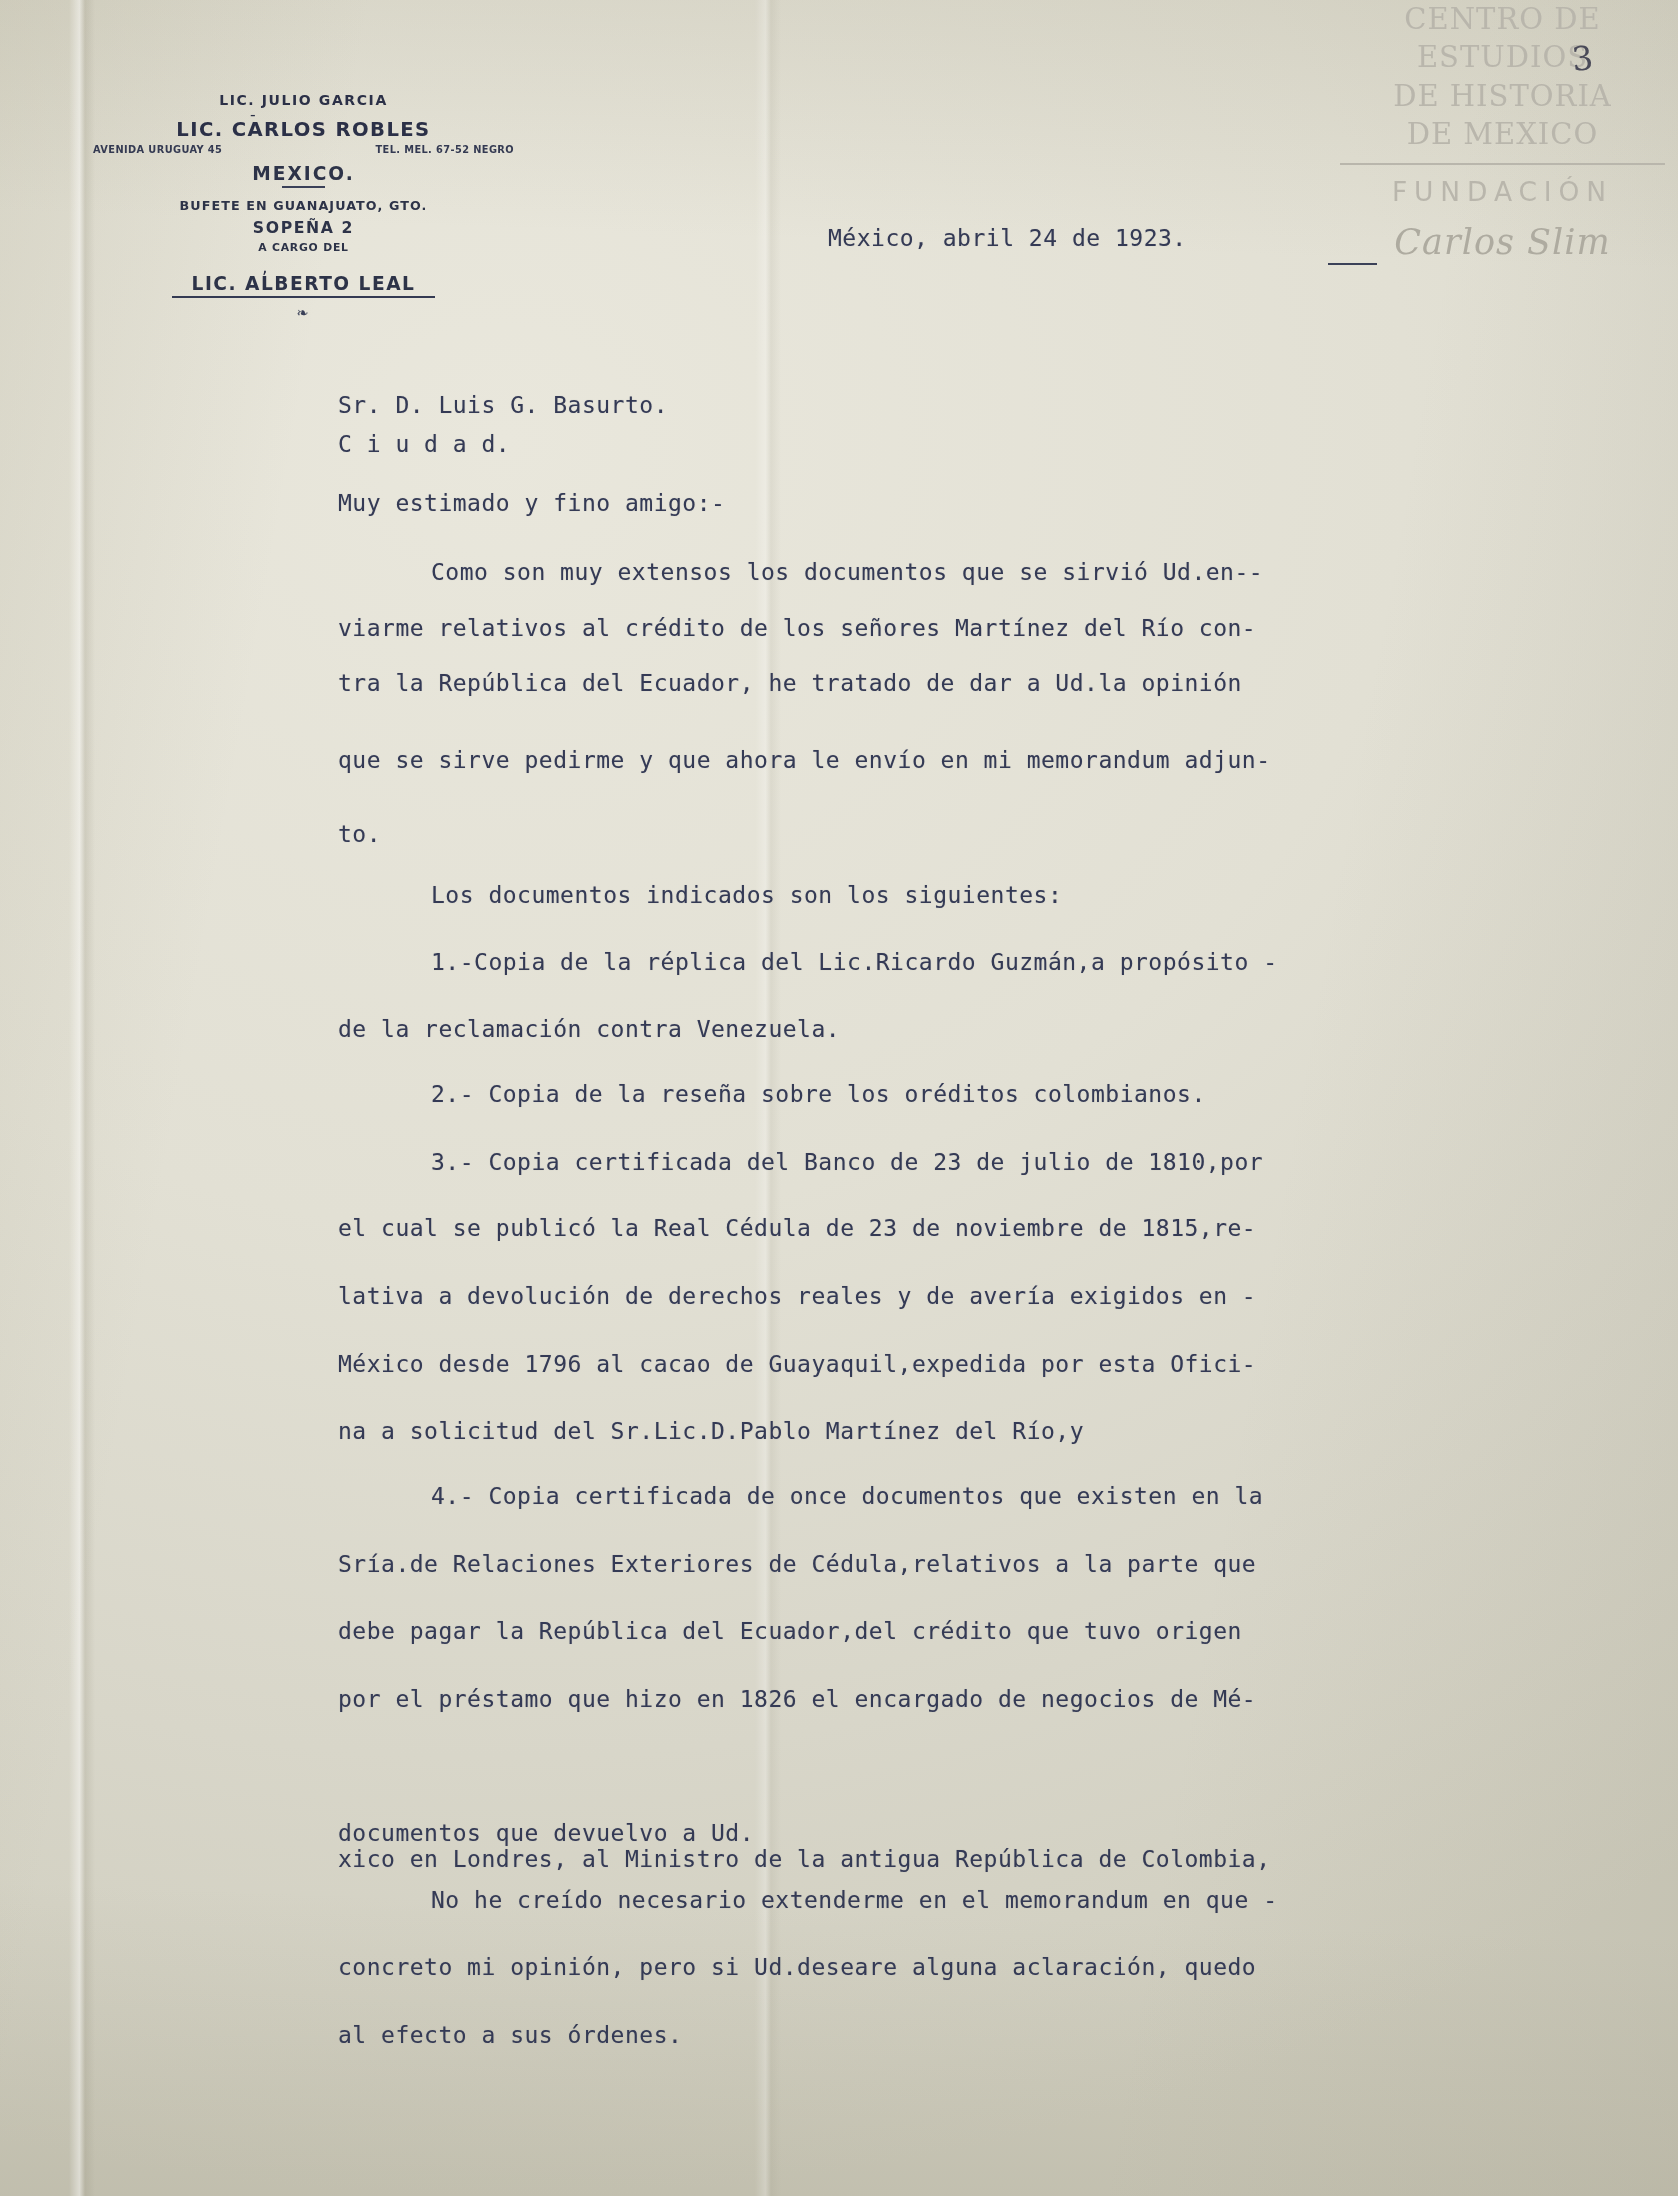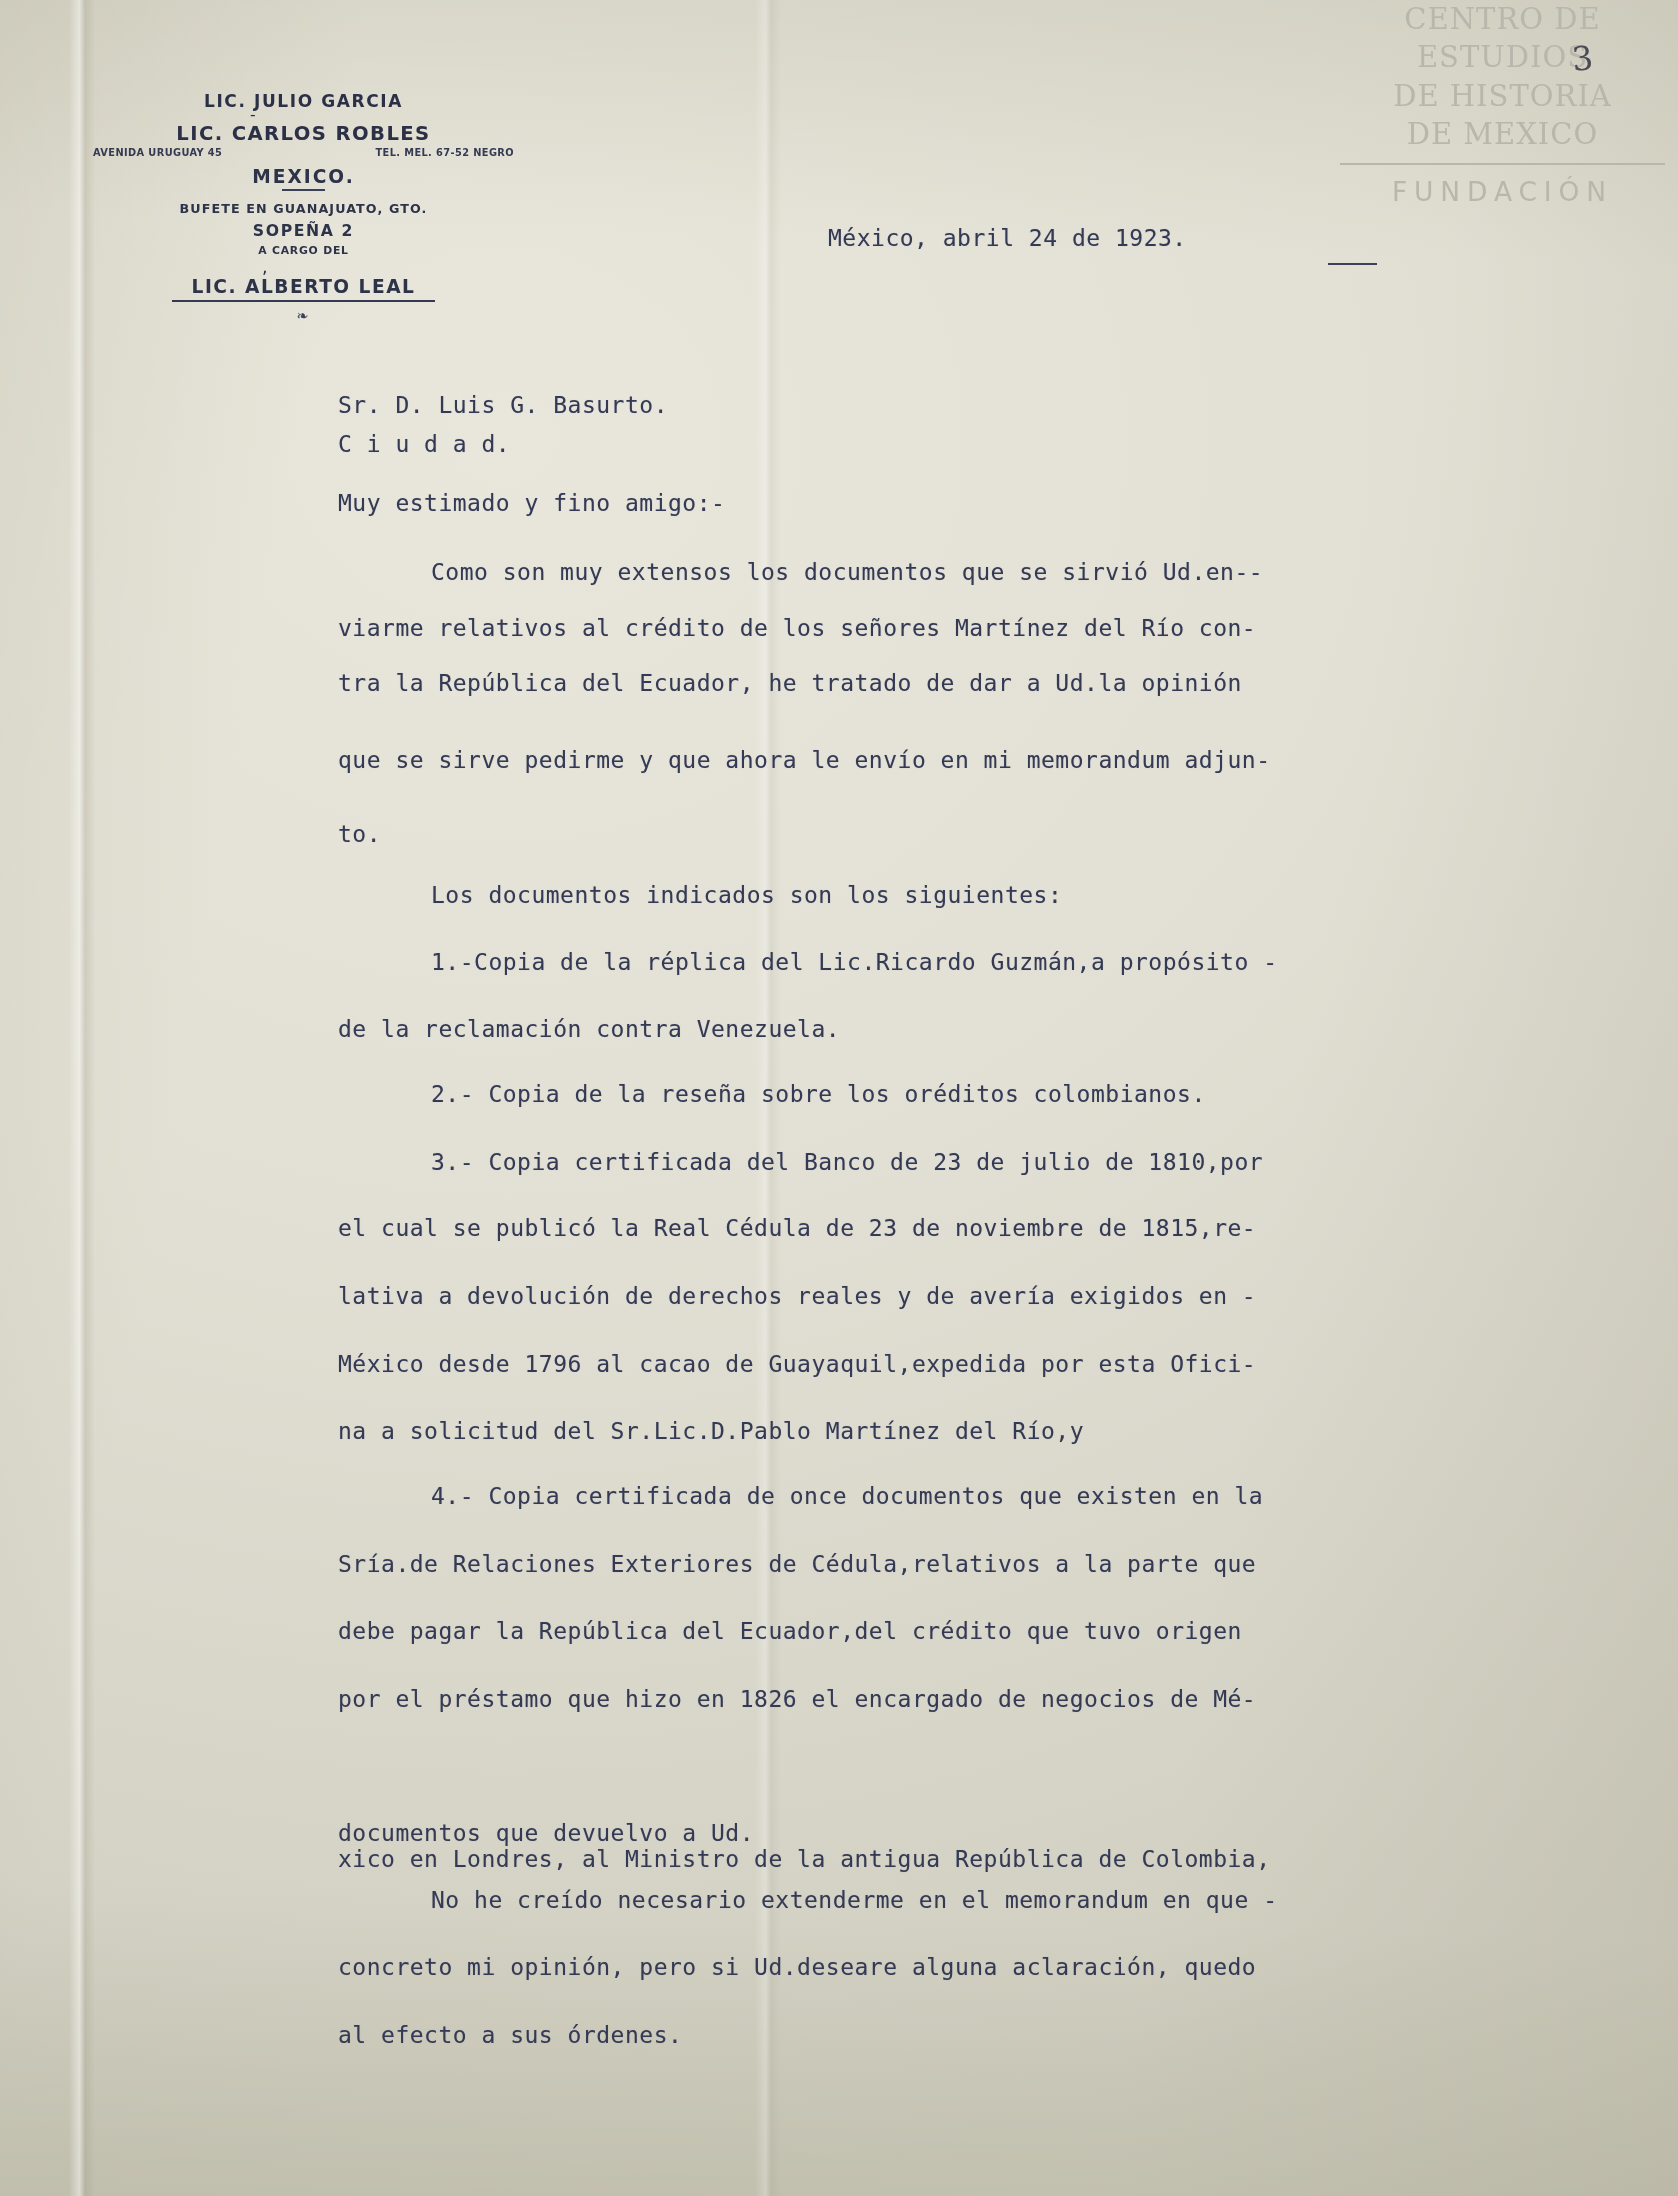--- a/index.html
+++ b/index.html
@@ -43,21 +43,21 @@
     position: absolute;
     left: 93px;
     top: 93px;
     width: 421px;
     text-align: center;
     color: #2d3348;
     font-family: "DejaVu Sans", sans-serif;
     line-height: 1.05;
   }
   .lh-line1 {
-    font-size: 17px;
+    font-size: 14px;
     font-weight: 700;
     letter-spacing: 1.6px;
     color: #2b3047;
   }
   .lh-line2 {
     font-size: 19.6px;
     font-weight: 700;
     letter-spacing: 1.4px;
     margin-top: 12.7px;
     color: #2b3047;
@@ -234,20 +234,21 @@
     <div class="lh-comma">,</div>
   </div>
 
   <div class="stamp">
     <div class="stamp-line">CENTRO DE</div>
     <div class="stamp-line">ESTUDIOS</div>
     <div class="stamp-line">DE HISTORIA</div>
     <div class="stamp-line">DE MEXICO</div>
     <div class="stamp-rule"></div>
     <div class="stamp-fund">FUNDACIÓN</div>
+    <div class="stamp-sign">Carlos Slim</div>
   </div>
   <div class="folio">3</div>
 
   <div class="typed">
     <div class="line date">México, abril 24 de 1923.</div>
     <div class="date-rule"></div>
 
     <div class="line body-line" style="top:392px;">Sr. D. Luis G. Basurto.</div>
     <div class="line body-line" style="top:431px;">C i u d a d.</div>
 

